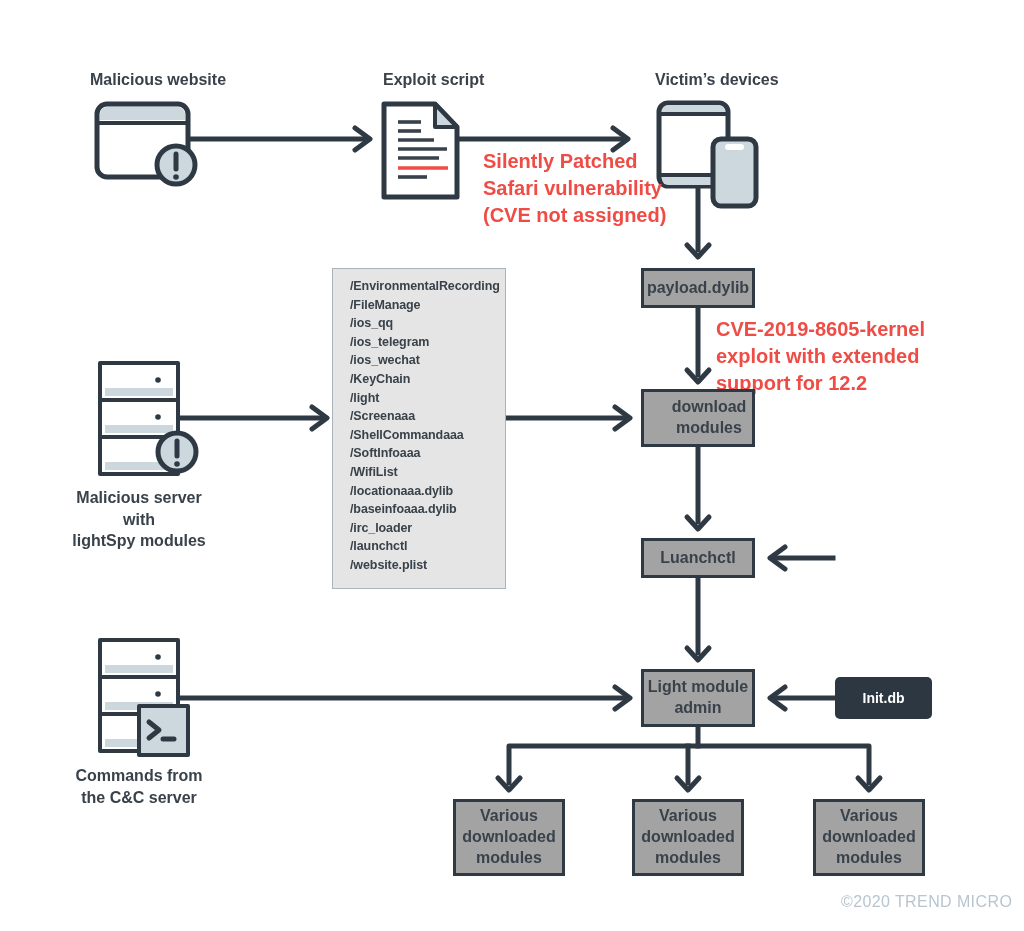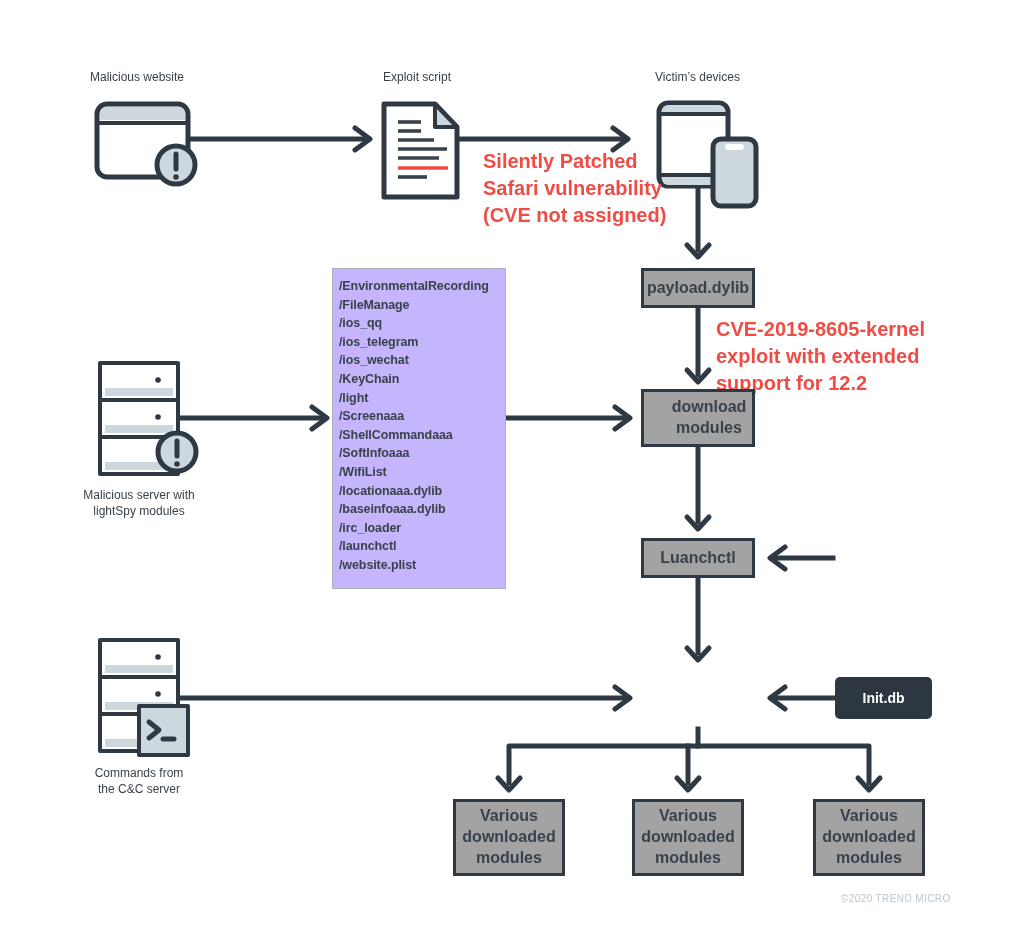--- a/index.html
+++ b/index.html
@@ -10,34 +10,34 @@
   .st  {stroke:#2e3944;stroke-width:5;fill:none;stroke-linecap:round;stroke-linejoin:round;}
   .st4 {stroke:#2e3944;stroke-width:4;fill:none;stroke-linecap:round;stroke-linejoin:round;}
   .fw  {fill:#ffffff;}
   .fl  {fill:#ccd8dd;}
   .fd  {fill:#2e3944;}
   .doc-line{stroke:#39424a;stroke-width:3.6;stroke-linecap:butt;}
   .doc-line-red{stroke:#ef4c45;stroke-width:3.6;stroke-linecap:butt;}
   .al  {stroke:#2e3944;stroke-width:5;fill:none;stroke-linecap:square;}
   .ah  {stroke:#2e3944;stroke-width:5;fill:none;stroke-linecap:round;stroke-linejoin:round;}
   
-  .lbl{position:absolute;font-weight:normal;font-size:12px;line-height:1.35;color:#39424a;white-space:pre-line;}
+  .lbl{position:absolute;font-weight:bold;font-size:16px;line-height:1.35;color:#39424a;white-space:pre-line;}
   .lbl.center{text-align:center;}
   .red-note{position:absolute;font-weight:bold;font-size:20px;line-height:1.36;color:#ef4c45;white-space:pre-line;}
   .box{position:absolute;display:flex;align-items:center;justify-content:center;text-align:center;
        background:#a3a3a3;border:3.5px solid #2e3944;box-sizing:border-box;
        font-weight:bold;font-size:16px;line-height:1.3;color:#39424a;white-space:pre-line;}
   .dark-box{position:absolute;display:flex;align-items:center;justify-content:center;
        background:#2d3741;color:#ffffff;border-radius:5px;box-sizing:border-box;
        font-weight:bold;font-size:14px;}
   .module-list{position:absolute;left:332px;top:268px;width:174px;height:321px;
-       background:#c4b5fd;border:1.5px solid #a9b4ba;box-sizing:border-box;
-       padding:8px 4px 0 6px;}
+       background:#e5e5e5;border:1.5px solid #a9b4ba;box-sizing:border-box;
+       padding:8px 4px 0 17px;}
   .module-list div{font-weight:bold;font-size:12.5px;line-height:18.6px;color:#39424a;letter-spacing:-0.1px;}
-  .footer{position:absolute;left:841px;top:893px;font-size:10px;color:#b9c5ce;letter-spacing:0.4px;}
+  .footer{position:absolute;left:841px;top:893px;font-size:16px;color:#b9c5ce;letter-spacing:0.4px;}
 </style>
 </head>
 <body>
 
 <div class="canvas">
 
   <svg class="layer" viewBox="0 0 1024 931">
     <defs>
       <g id="server">
         <rect x="0" y="0" width="78" height="37" class="fw st4"></rect>
@@ -188,20 +188,22 @@
       <div>/baseinfoaaa.dylib</div>
       <div>/irc_loader</div>
       <div>/launchctl</div>
       <div>/website.plist</div>
     </div>
 
   <div class="box" style="left:641px;top:268px;width:114px;height:40px;">payload.dylib</div>
   <div class="box" style="left:641px;top:389px;width:114px;height:58px;padding-left:22px;">download
 modules</div>
   <div class="box" style="left:641px;top:538px;width:114px;height:40px;">Luanchctl</div>
+  <div class="box" style="left:641px;top:669px;width:114px;height:58px;">Light module
+admin</div>
 
   <div class="dark-box" style="left:835px;top:677px;width:97px;height:42px;">Init.db</div>
 
   <div class="box" style="left:453px;top:799px;width:112px;height:77px;">Various
 downloaded
 modules</div>
   <div class="box" style="left:632px;top:799px;width:112px;height:77px;">Various
 downloaded
 modules</div>
   <div class="box" style="left:813px;top:799px;width:112px;height:77px;">Various

